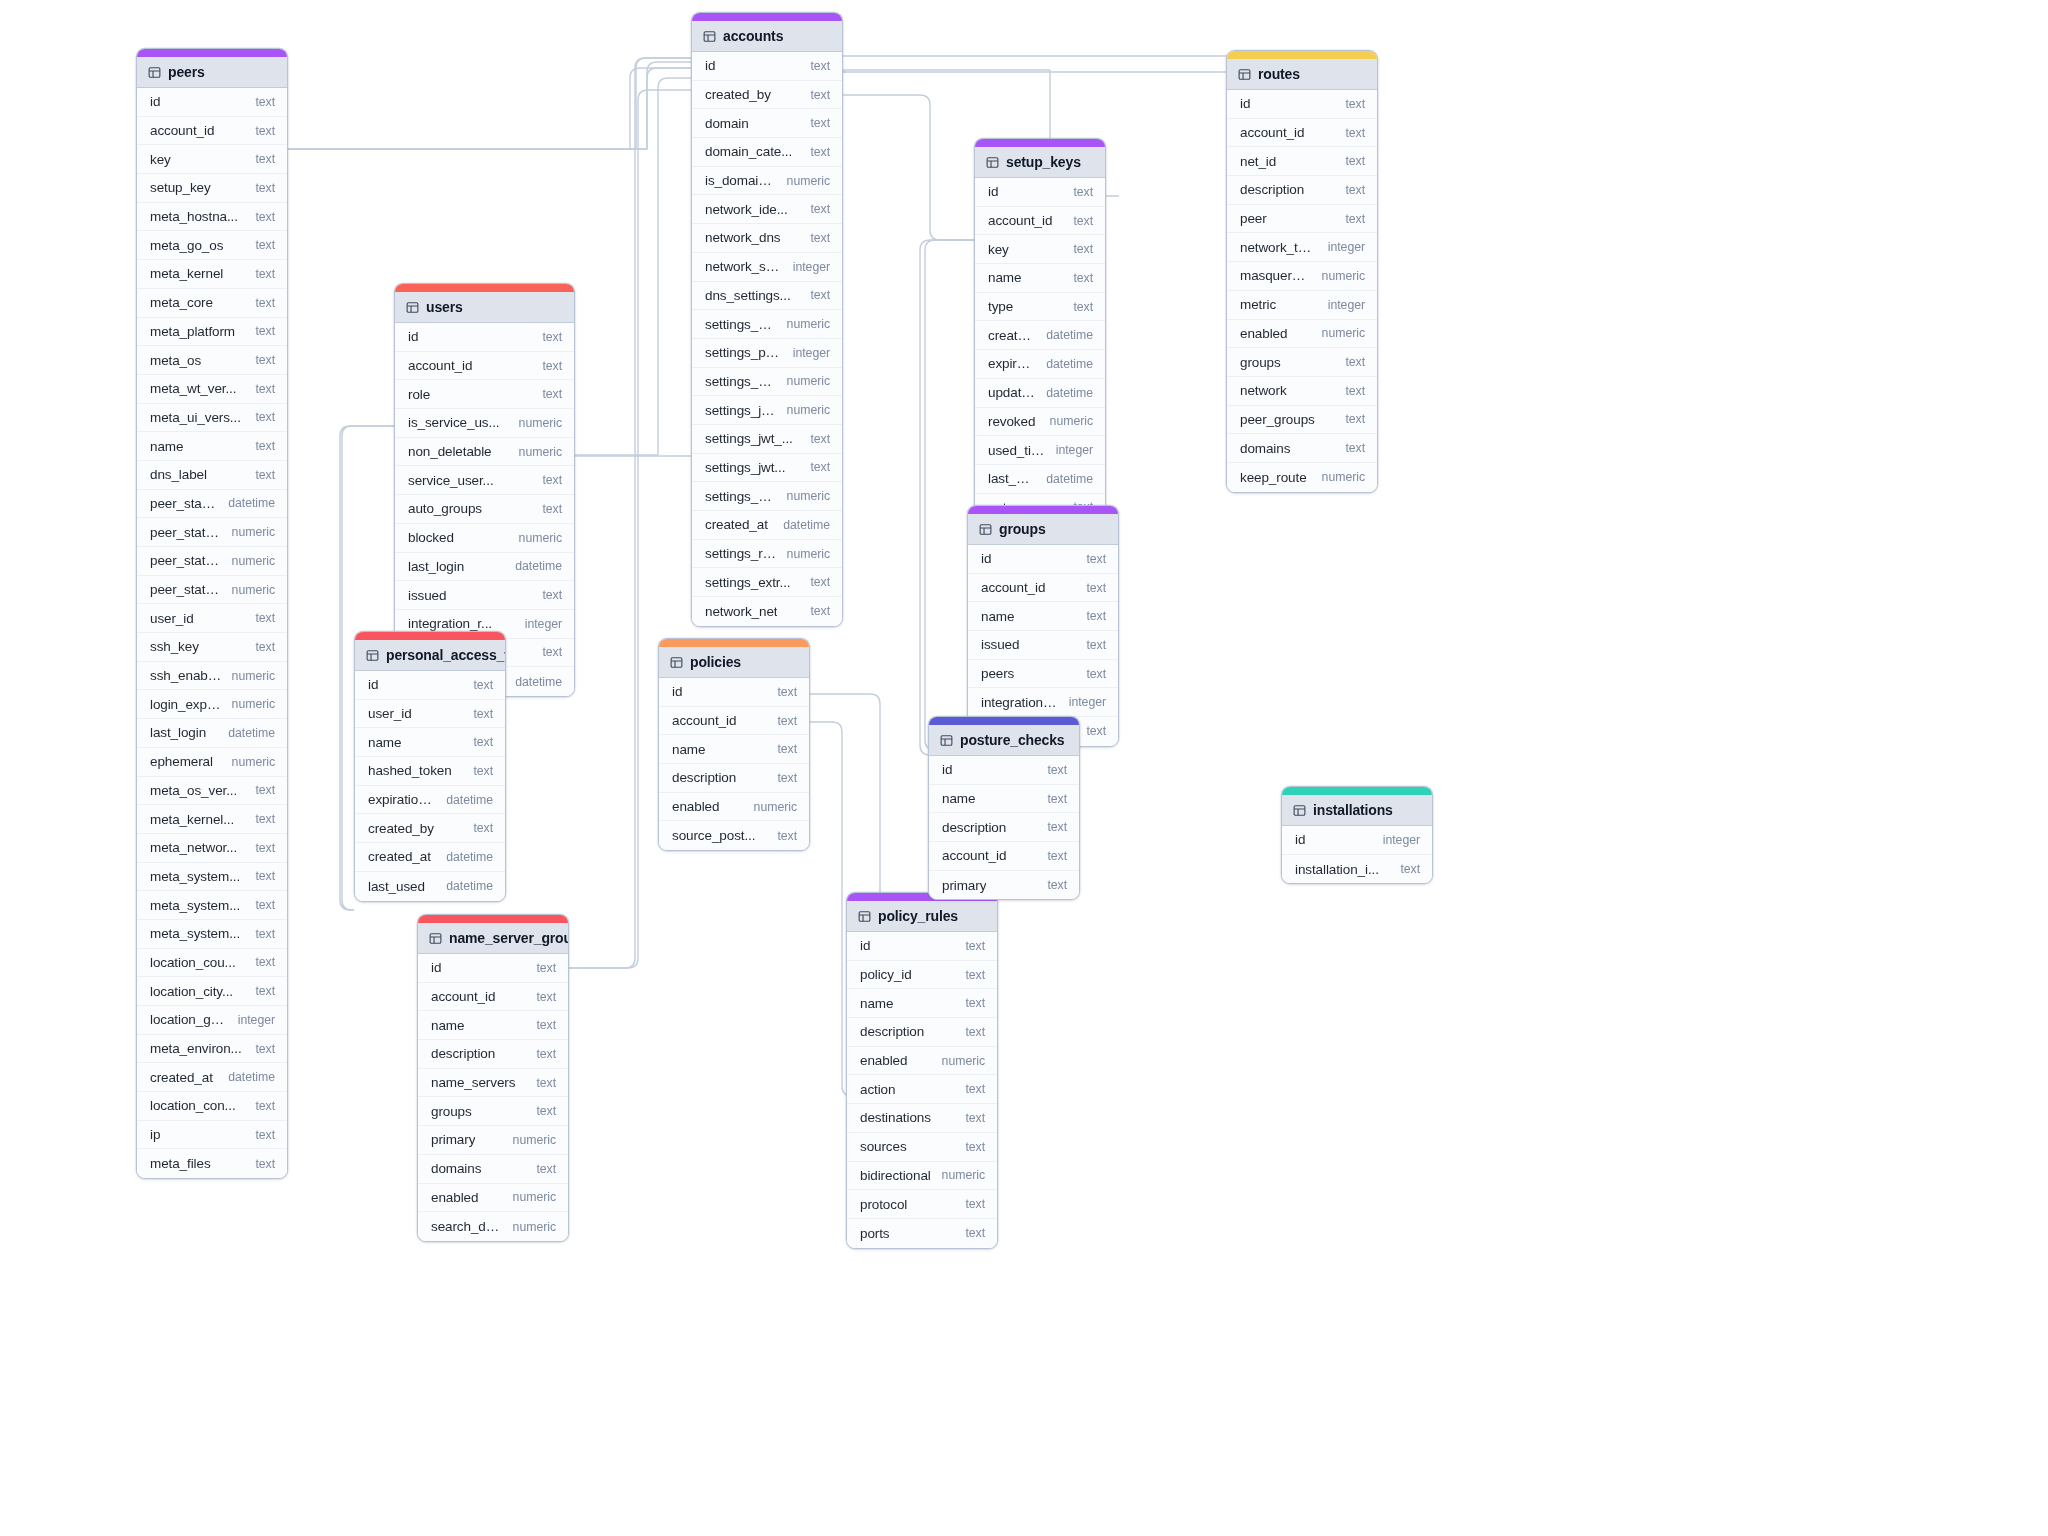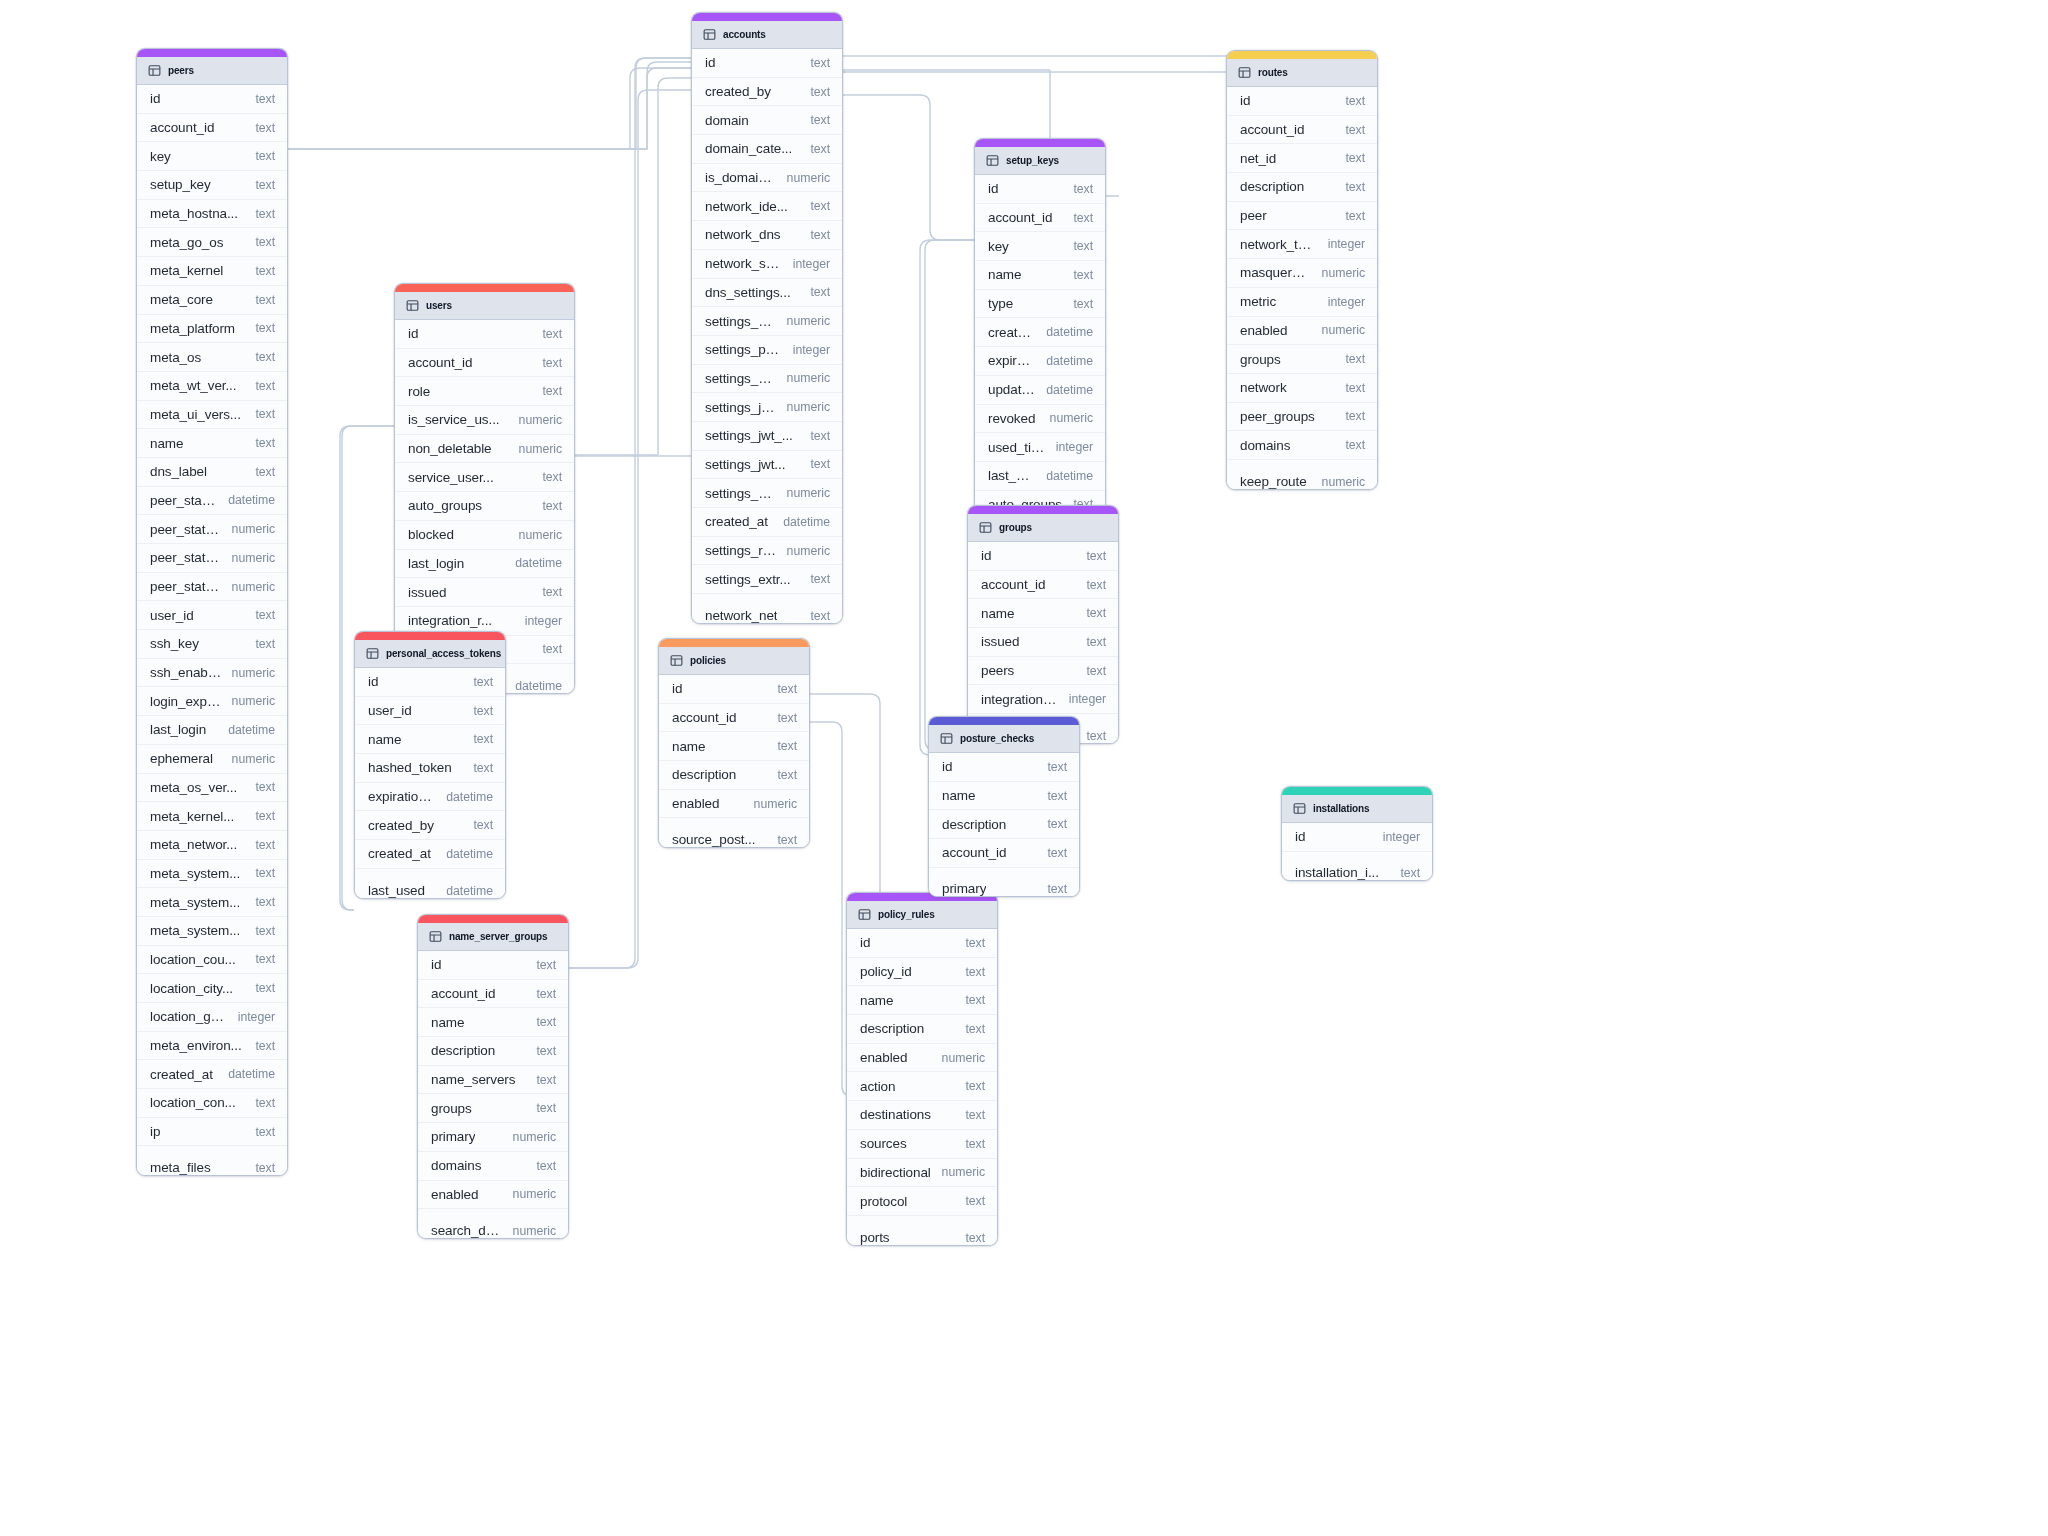--- a/index.html
+++ b/index.html
@@ -53,21 +53,21 @@
     display: flex;
     align-items: center;
     gap: 7px;
     padding: 7px 11px 7px 11px;
     background: #dfe4ec;
     border-bottom: 1px solid #c3ccda;
     box-sizing: border-box;
   }
 
   .node-title {
-    font-size: 10px;
+    font-size: 14px;
     font-weight: bold;
     color: #111827;
     letter-spacing: -0.15px;
     white-space: nowrap;
   }
 
   .table-icon {
     width: 13px;
     height: 13px;
     flex: 0 0 13px;
@@ -81,21 +81,20 @@
     justify-content: space-between;
     padding: 0 12px 0 13px;
     height: 28.7px;
     background: #fbfcfd;
     border-bottom: 1px solid #eceff4;
     box-sizing: border-box;
     gap: 10px;
   }
   .field-row:last-child {
     border-bottom: none;
-    align-items: flex-end;
   }
 
   .field-name {
     font-size: 13.5px;
     color: #1f2733;
     white-space: nowrap;
     overflow: hidden;
     text-overflow: ellipsis;
     letter-spacing: -0.1px;
   }

